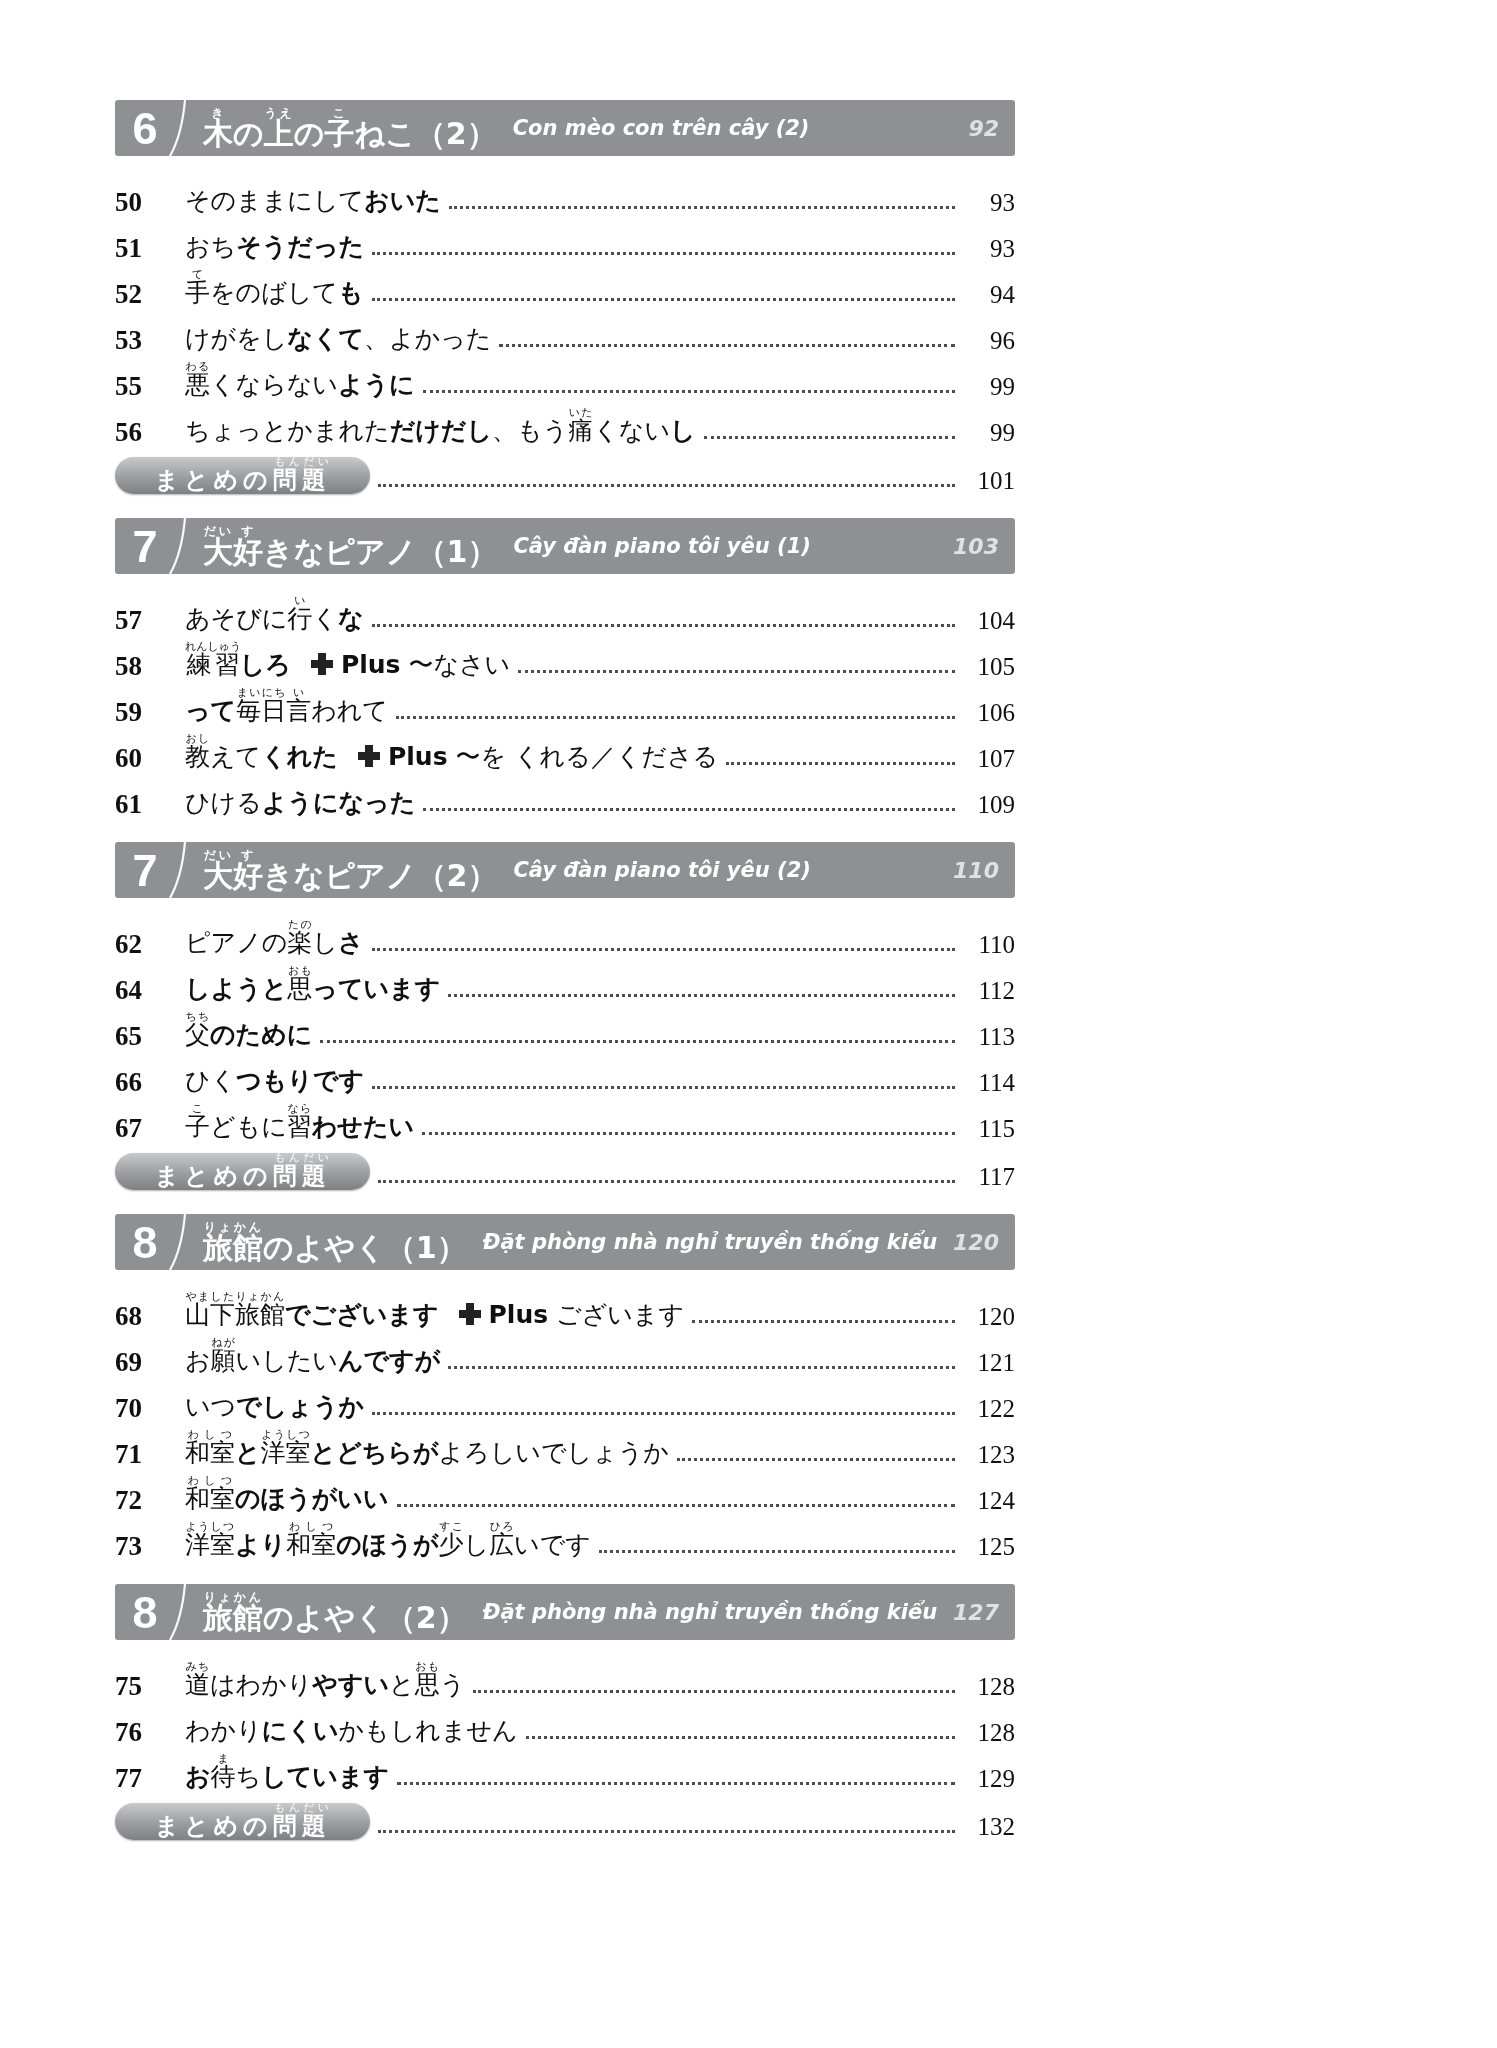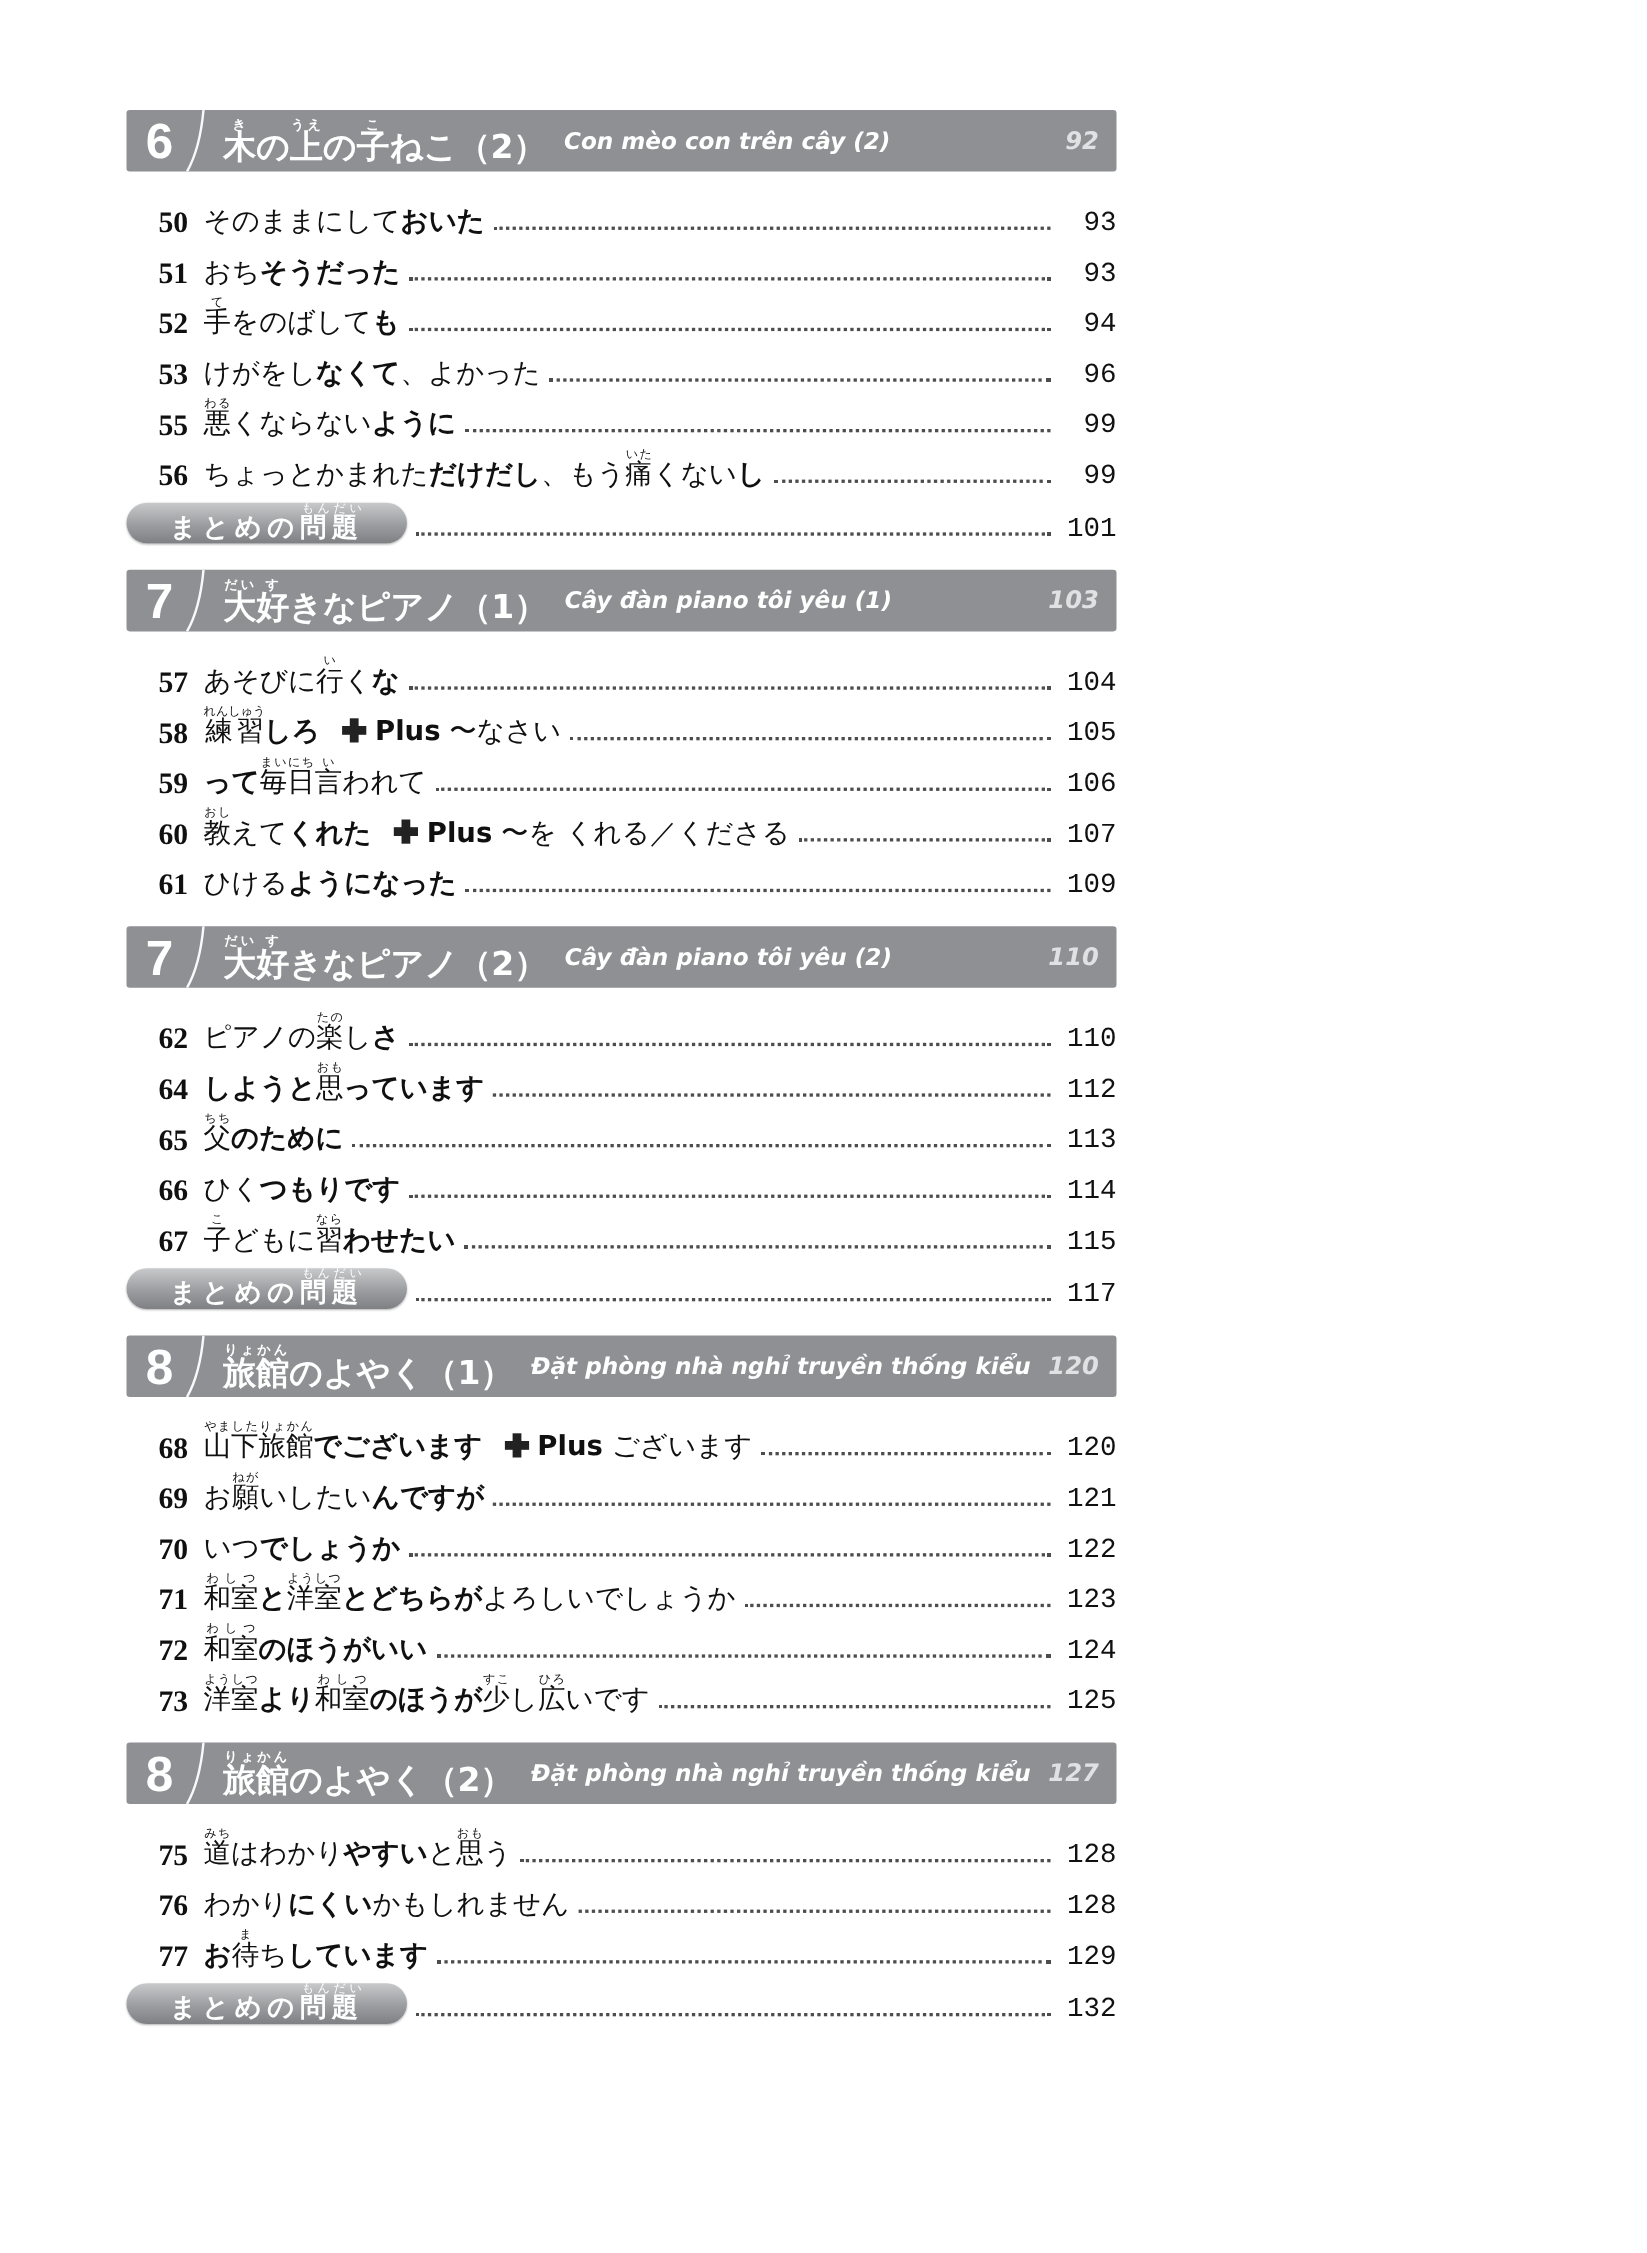--- a/index.html
+++ b/index.html
@@ -39,35 +39,35 @@
     margin-left:10px;flex:none;
     font-size:22px;font-style:italic;font-weight:bold;
     color:var(--header-page,#e0e1e3);
   }
 
   
   .items{list-style:none;margin:0;padding:14px 0 0 0}
   .row{display:flex;align-items:flex-end;height:46px}
   .row.pill-row{height:48px}
   .item-num{
-    flex:none;width:56px;text-align:right;margin-right:14px;
+    flex:none;width:56px;margin-right:14px;
     font-family:"Liberation Serif",serif;font-weight:bold;
     font-size:27px;line-height:1.05;
   }
   .item-text{font-size:25px;line-height:1.15;white-space:nowrap;flex:none}
   .item-text strong{font-weight:800}
   .item-text rt, .pill rt{font-size:11px;font-weight:normal;letter-spacing:0}
   .leader{
     flex:1 1 auto;min-width:24px;margin:0 8px;
     border-bottom:3px dotted var(--dots,#4d4d4d);
     transform:translateY(-7px);
   }
   .item-page{
     flex:none;width:52px;text-align:right;
-    font-family:Liberation Mono, monospace;
+    font-family:Liberation Serif, serif;
     font-size:25px;line-height:1.05;
   }
 
   
   .pill{
     flex:none;display:flex;align-items:flex-end;justify-content:center;
     width:255px;height:37px;border-radius:19px;
     background:linear-gradient(180deg,var(--pill-top,#c8c9cb) 0%,#9c9da0 55%,var(--pill-bottom,#7f8083) 100%);
     color:#ffffff;font-weight:bold;font-size:24px;letter-spacing:5px;
     box-shadow:0 1px 2px rgba(0,0,0,.3);

